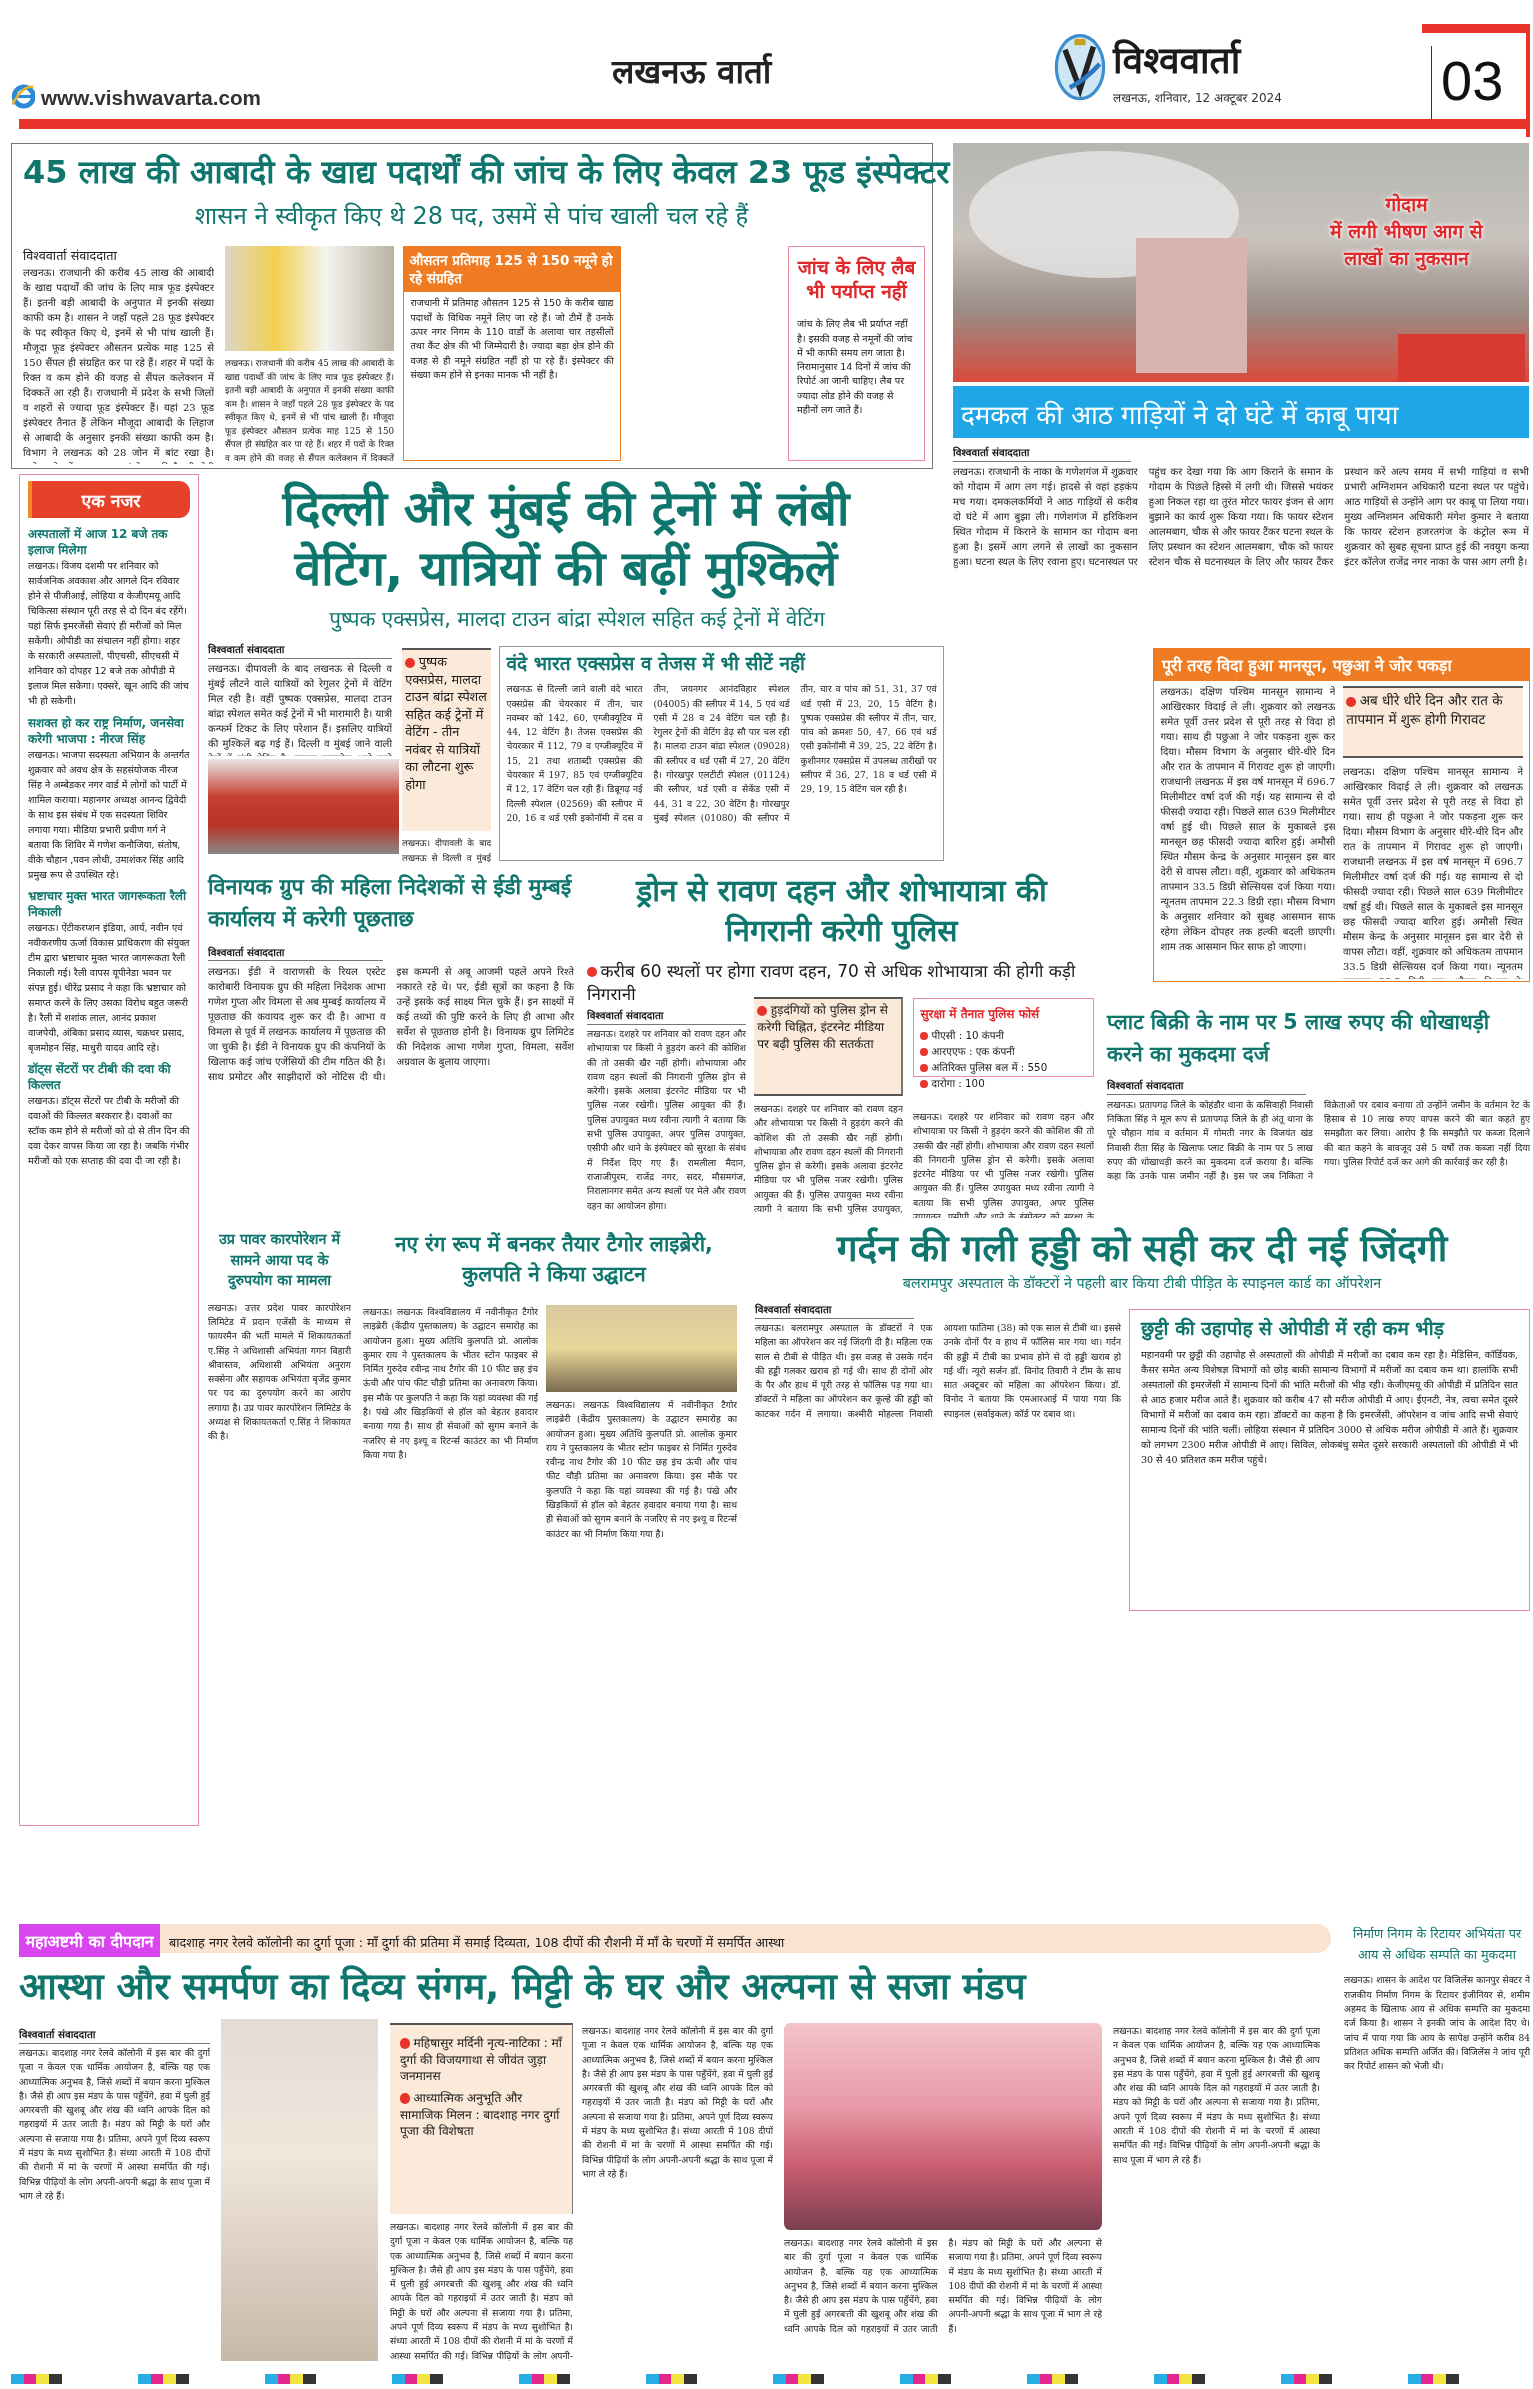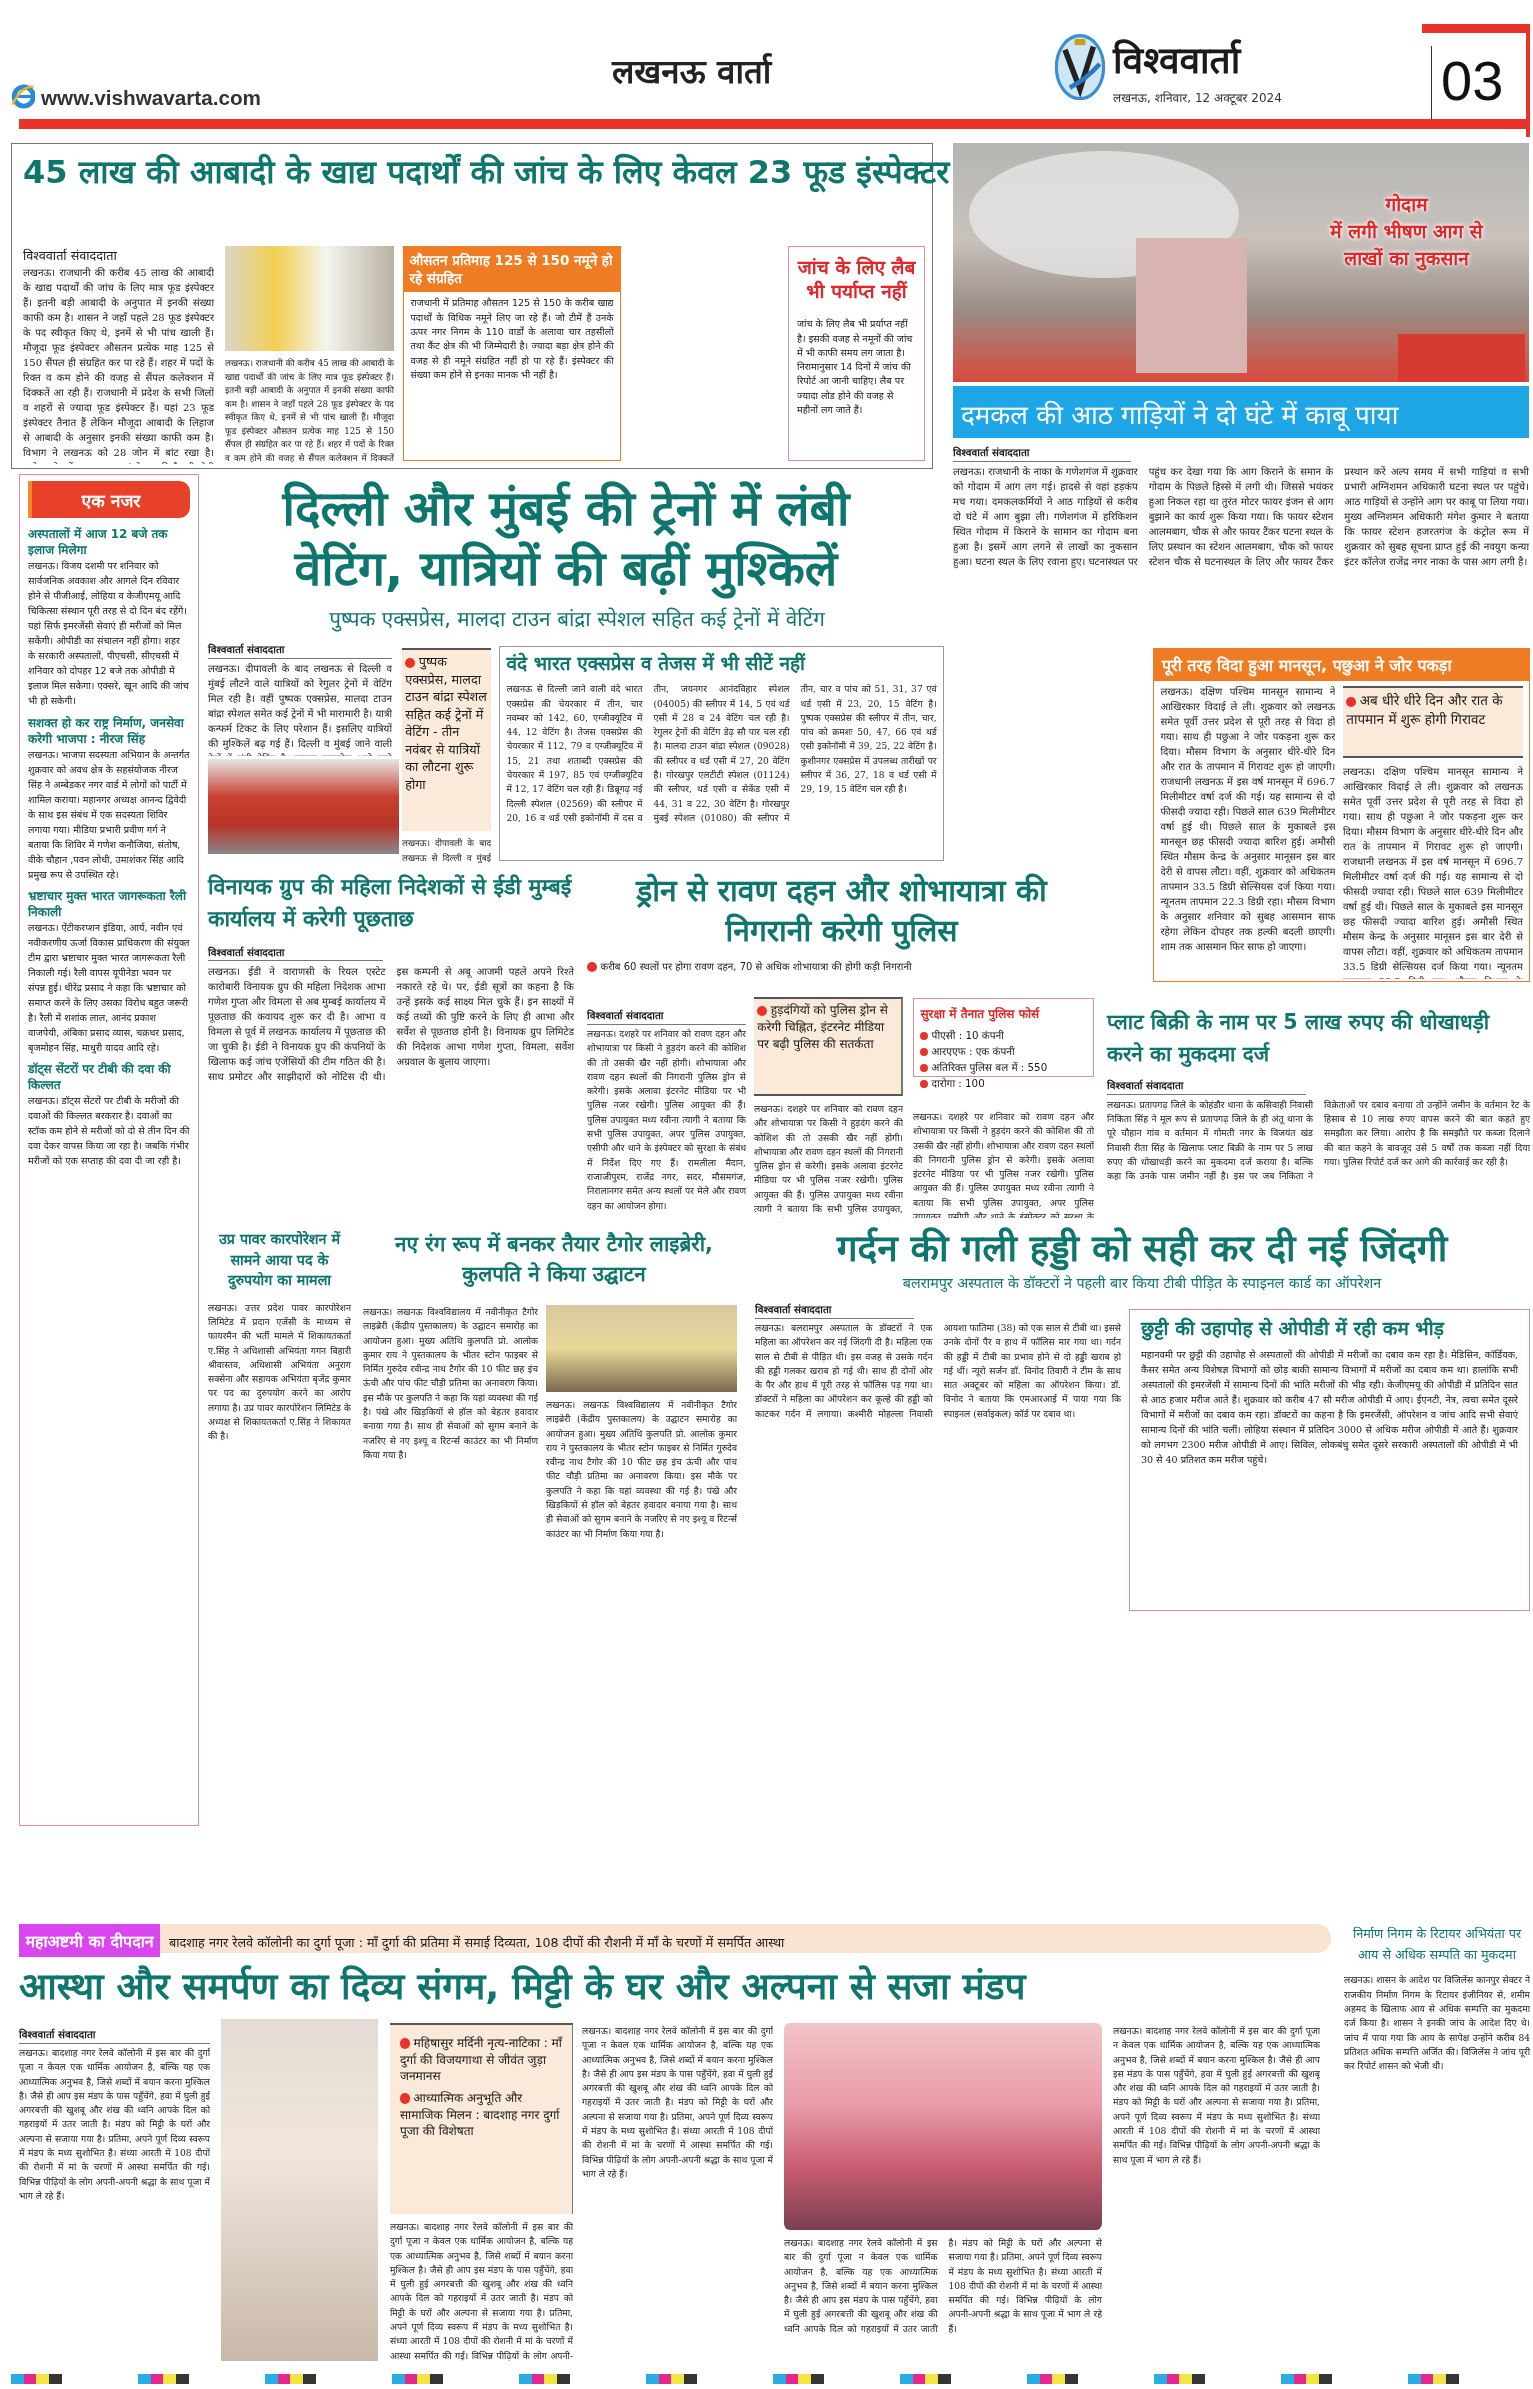--- a/index.html
+++ b/index.html
@@ -42,20 +42,21 @@
   <div class="abs" style="left:1113px;top:33px;font-size:37px;font-weight:bold;color:#1a1a1a;">विश्ववार्ता</div>
   <div class="abs" style="left:1113px;top:89px;font-size:12px;color:#333;">लखनऊ, शनिवार, 12 अक्टूबर 2024</div>
   <div class="abs" style="left:1422px;top:24px;width:108px;height:113px;border-top:9.5px solid #e8322a;border-right:4.8px solid #e8322a;"></div>
   <div class="abs" style="left:1431px;top:46px;width:0.8px;height:80px;background:#333;"></div>
   <div class="abs" style="left:1441px;top:48px;font-size:56px;color:#111;font-family:'Liberation Sans',sans-serif;">03</div>
   <div class="abs hdr-red" style="left:19px;top:119px;width:1511px;height:9.5px;"></div>
 </div>
 
 <div class="abs" style="left:11px;top:143px;width:922px;height:326px;border:1.6px solid #777;">
   <div class="abs hl" style="left:11px;top:11px;width:906px;font-size:32px;white-space:nowrap;">45 लाख की आबादी के खाद्य पदार्थों की जांच के लिए केवल 23 फूड इंस्पेक्टर</div>
+  <div class="abs hl" style="left:0;top:59px;width:919px;text-align:center;font-size:24px;font-weight:normal;">शासन ने स्वीकृत किए थे 28 पद, उसमें से पांच खाली चल रहे हैं</div>
   <div class="abs" style="left:11px;top:102px;width:191px;">विश्ववार्ता संवाददाता</div>
   <div class="abs body-txt" style="left:11px;top:121px;width:191px;height:199px;overflow:hidden;">लखनऊ। राजधानी की करीब 45 लाख की आबादी के खाद्य पदार्थों की जांच के लिए मात्र फूड इंस्पेक्टर हैं। इतनी बड़ी आबादी के अनुपात में इनकी संख्या काफी कम है। शासन ने जहाँ पहले 28 फूड इंस्पेक्टर के पद स्वीकृत किए थे, इनमें से भी पांच खाली हैं। मौजूदा फूड इंस्पेक्टर औसतन प्रत्येक माह 125 से 150 सैंपल ही संग्रहित कर पा रहे हैं। शहर में पदों के रिक्त व कम होने की वजह से सैंपल कलेक्शन में दिक्कतें आ रही हैं। राजधानी में प्रदेश के सभी जिलों व शहरों से ज्यादा फूड इंस्पेक्टर हैं। यहां 23 फूड इंस्पेक्टर तैनात हैं लेकिन मौजूदा आबादी के लिहाज से आबादी के अनुसार इनकी संख्या काफी कम है। विभाग ने लखनऊ को 28 जोन में बांट रखा है। प्रत्येक जोन में एक-एक फूड इंस्पेक्टर की तैनाती होनी थी लेकिन पद नहीं हो पायी है। पांच जोन में फूड इंस्पेक्टर नहीं हैं। इनकी जगह दूसरे इंस्पेक्टर को जिम्मेदारी दी गयी है। जिस तरह लखनऊ की आबादी पिछले 10 वर्षों में बढ़ी है उसके अनुसार तो पदों की संख्या दोगुनी से ज्यादा होनी चाहिए। तभी हर जगह फूड इंस्पेक्टर की पहुंच हो पाएगी।</div>
   <div class="abs photo" style="left:213px;top:102px;width:169px;height:105px;background:linear-gradient(90deg,#dcd6c6 0%,#f2d050 30%,#f4f4f0 60%,#b8b2a0 100%);"></div>
   <div class="abs body-txt" style="left:213px;top:213px;width:169px;height:107px;overflow:hidden;font-size:8.7px;line-height:13.5px;">लखनऊ। राजधानी की करीब 45 लाख की आबादी के खाद्य पदार्थों की जांच के लिए मात्र फूड इंस्पेक्टर हैं। इतनी बड़ी आबादी के अनुपात में इनकी संख्या काफी कम है। शासन ने जहाँ पहले 28 फूड इंस्पेक्टर के पद स्वीकृत किए थे, इनमें से भी पांच खाली हैं। मौजूदा फूड इंस्पेक्टर औसतन प्रत्येक माह 125 से 150 सैंपल ही संग्रहित कर पा रहे हैं। शहर में पदों के रिक्त व कम होने की वजह से सैंपल कलेक्शन में दिक्कतें आ रही हैं। राजधानी में प्रदेश के सभी जिलों व शहरों से ज्यादा फूड इंस्पेक्टर हैं। यहां 23 फूड इंस्पेक्टर तैनात हैं लेकिन मौजूदा आबादी के लिहाज से आबादी के अनुसार इनकी संख्या काफी कम है। विभाग ने लखनऊ को 28 जोन में बांट रखा है। प्रत्येक जोन में एक-एक फूड इंस्पेक्टर की तैनाती होनी थी लेकिन पद नहीं हो पायी है। पांच जोन में फूड इंस्पेक्टर नहीं हैं। इनकी जगह दूसरे इंस्पेक्टर को जिम्मेदारी दी गयी है। जिस तरह लखनऊ की आबादी पिछले 10 वर्षों में बढ़ी है उसके अनुसार तो पदों की संख्या दोगुनी से ज्यादा होनी चाहिए। तभी हर जगह फूड इंस्पेक्टर की पहुंच हो पाएगी।</div>
   <div class="abs" style="left:391px;top:102px;width:218px;height:215px;">
     <div class="orange-bar" style="padding:4.8px 6.4px;font-size:13.5px;">औसतन प्रतिमाह 125 से 150 नमूने हो रहे संग्रहित</div>
     <div class="body-txt" style="padding:4.8px 6.4px;font-size:9.5px;line-height:14.3px;border:0.8px solid #ef7c22;border-top:none;height:159px;overflow:hidden;font-family:'DejaVu Sans',sans-serif;">राजधानी में प्रतिमाह औसतन 125 से 150 के करीब खाद्य पदार्थों के विधिक नमूने लिए जा रहे हैं। जो टीमें हैं उनके ऊपर नगर निगम के 110 वार्डों के अलावा चार तहसीलों तथा कैंट क्षेत्र की भी जिम्मेदारी है। ज्यादा बड़ा क्षेत्र होने की वजह से ही नमूने संग्रहित नहीं हो पा रहे हैं। इंस्पेक्टर की संख्या कम होने से इनका मानक भी नहीं है।</div>
   </div>
   <div class="abs pink-box" style="left:776px;top:102px;width:137px;height:215px;padding:8px;">
     <div class="red-text" style="font-size:19px;font-weight:bold;text-align:center;line-height:24px;">जांच के लिए लैब भी पर्याप्त नहीं</div>
@@ -127,21 +128,21 @@
 </div>
 
 <div class="abs" style="left:208px;top:871px;width:366px;height:350px;">
   <div class="hl" style="font-size:21.5px;line-height:32px;">विनायक ग्रुप की महिला निदेशकों से ईडी मुम्बई कार्यालय में करेगी पूछताछ</div>
   <div class="byline" style="margin-top:9.5px;width:175px;">विश्ववार्ता संवाददाता</div>
   <div class="body-txt cols" style="column-count:2;height:254px;overflow:hidden;">लखनऊ। ईडी ने वाराणसी के रियल एस्टेट कारोबारी विनायक ग्रुप की महिला निदेशक आभा गणेश गुप्ता और विमला से अब मुम्बई कार्यालय में पूछताछ की कवायद शुरू कर दी है। आभा व विमला से पूर्व में लखनऊ कार्यालय में पूछताछ की जा चुकी है। ईडी ने विनायक ग्रुप की कंपनियों के खिलाफ कई जांच एजेंसियों की टीम गठित की है। साथ प्रमोटर और साझीदारों को नोटिस दी थी। इस कम्पनी से अबू आजमी पहले अपने रिश्ते नकारते रहे थे। पर, ईडी सूत्रों का कहना है कि उन्हें इसके कई साक्ष्य मिल चुके हैं। इन साक्ष्यों में कई तथ्यों की पुष्टि करने के लिए ही आभा और सर्वेश से पूछताछ होनी है। विनायक ग्रुप लिमिटेड की निदेशक आभा गणेश गुप्ता, विमला, सर्वेश अग्रवाल के बुलाय जाएगा।</div>
 </div>
 
 <div class="abs" style="left:587px;top:871px;width:509px;height:350px;">
   <div class="hl" style="font-size:30px;line-height:40px;text-align:center;padding:0 24px;">ड्रोन से रावण दहन और शोभायात्रा की निगरानी करेगी पुलिस</div>
-  <div style="margin-top:8px;font-size:10px;"><span class="dot"></span><span>करीब 60 स्थलों पर होगा रावण दहन, 70 से अधिक शोभायात्रा की होगी कड़ी निगरानी</span></div>
+  <div style="margin-top:8px;font-size:17px;"><span class="dot"></span><span>करीब 60 स्थलों पर होगा रावण दहन, 70 से अधिक शोभायात्रा की होगी कड़ी निगरानी</span></div>
   <div class="abs byline" style="left:0;top:137px;width:159px;">विश्ववार्ता संवाददाता</div>
   <div class="abs body-txt" style="left:0;top:156px;width:159px;height:191px;overflow:hidden;font-size:9.1px;line-height:14.3px;">लखनऊ। दशहरे पर शनिवार को रावण दहन और शोभायात्रा पर किसी ने हुड़दंग करने की कोशिश की तो उसकी खैर नहीं होगी। शोभायात्रा और रावण दहन स्थलों की निगरानी पुलिस ड्रोन से करेगी। इसके अलावा इंटरनेट मीडिया पर भी पुलिस नजर रखेगी। पुलिस आयुक्त की हैं। पुलिस उपायुक्त मध्य रवीना त्यागी ने बताया कि सभी पुलिस उपायुक्त, अपर पुलिस उपायुक्त, एसीपी और थाने के इंस्पेक्टर को सुरक्षा के संबंध में निर्देश दिए गए हैं। रामलीला मैदान, राजाजीपुरम, राजेंद्र नगर, सदर, मौसमगंज, निरालानगर समेत अन्य स्थलों पर मेले और रावण दहन का आयोजन होगा।</div>
   <div class="abs cream" style="left:167px;top:126px;width:149px;height:99px;border-top:2.4px solid #555;border-bottom:2.4px solid #555;border-right:2.4px solid #777;padding:3.2px;">
     <span class="dot"></span><span style="font-size:12px;line-height:16.7px;">हुड़दंगियों को पुलिस ड्रोन से करेगी चिह्नित, इंटरनेट मीडिया पर बढ़ी पुलिस की सतर्कता</span>
   </div>
   <div class="abs body-txt" style="left:167px;top:231px;width:149px;height:116px;overflow:hidden;font-size:9.1px;line-height:14.3px;">लखनऊ। दशहरे पर शनिवार को रावण दहन और शोभायात्रा पर किसी ने हुड़दंग करने की कोशिश की तो उसकी खैर नहीं होगी। शोभायात्रा और रावण दहन स्थलों की निगरानी पुलिस ड्रोन से करेगी। इसके अलावा इंटरनेट मीडिया पर भी पुलिस नजर रखेगी। पुलिस आयुक्त की हैं। पुलिस उपायुक्त मध्य रवीना त्यागी ने बताया कि सभी पुलिस उपायुक्त, अपर पुलिस उपायुक्त, एसीपी और थाने के इंस्पेक्टर को सुरक्षा के संबंध में निर्देश दिए गए हैं। रामलीला मैदान, राजाजीपुरम, राजेंद्र नगर, सदर, मौसमगंज, निरालानगर समेत अन्य स्थलों पर मेले और रावण दहन का आयोजन होगा।</div>
   <div class="abs pink-box" style="left:326px;top:127px;width:181px;height:79px;padding:6.4px;">
     <div class="red-text" style="font-size:12px;font-weight:bold;margin-bottom:4.8px;">सुरक्षा में तैनात पुलिस फोर्स</div>
     <div style="font-size:10.3px;line-height:16px;"><span class="dot" style="width:8px;height:8px;"></span><span>पीएसी : 10 कंपनी</span></div>
     <div style="font-size:10.3px;line-height:16px;"><span class="dot" style="width:8px;height:8px;"></span><span>आरएएफ : एक कंपनी</span></div>

